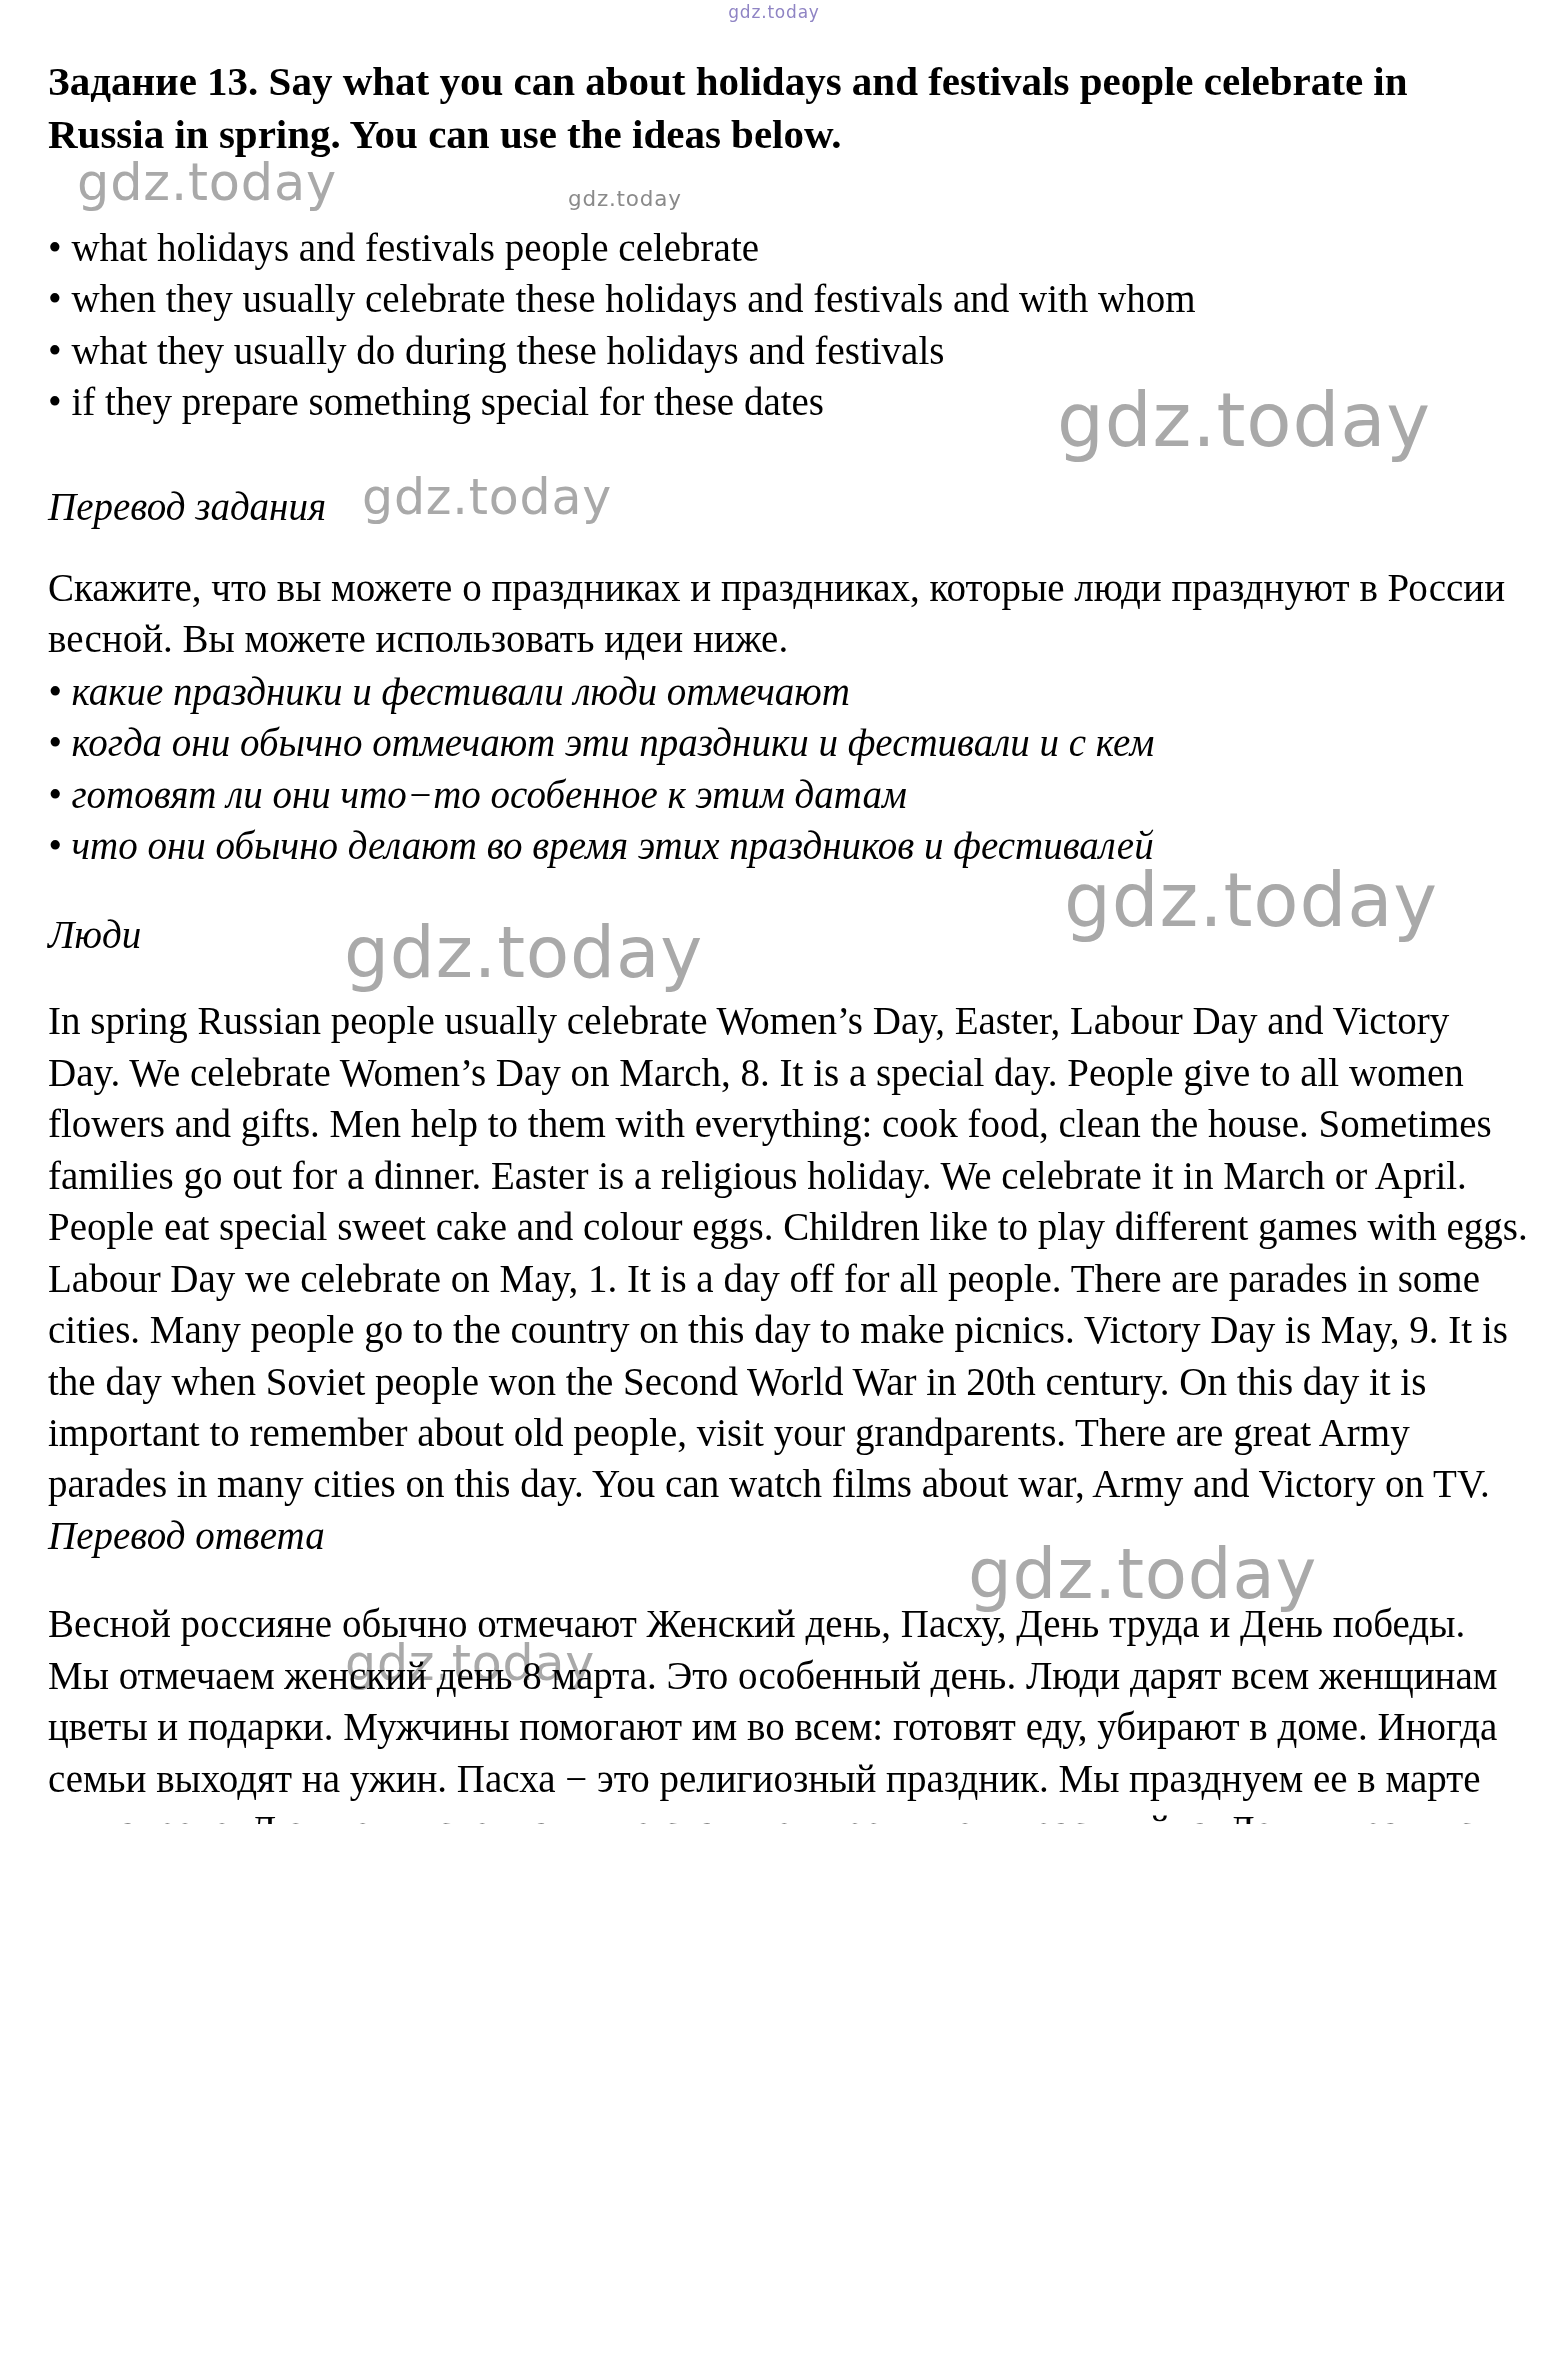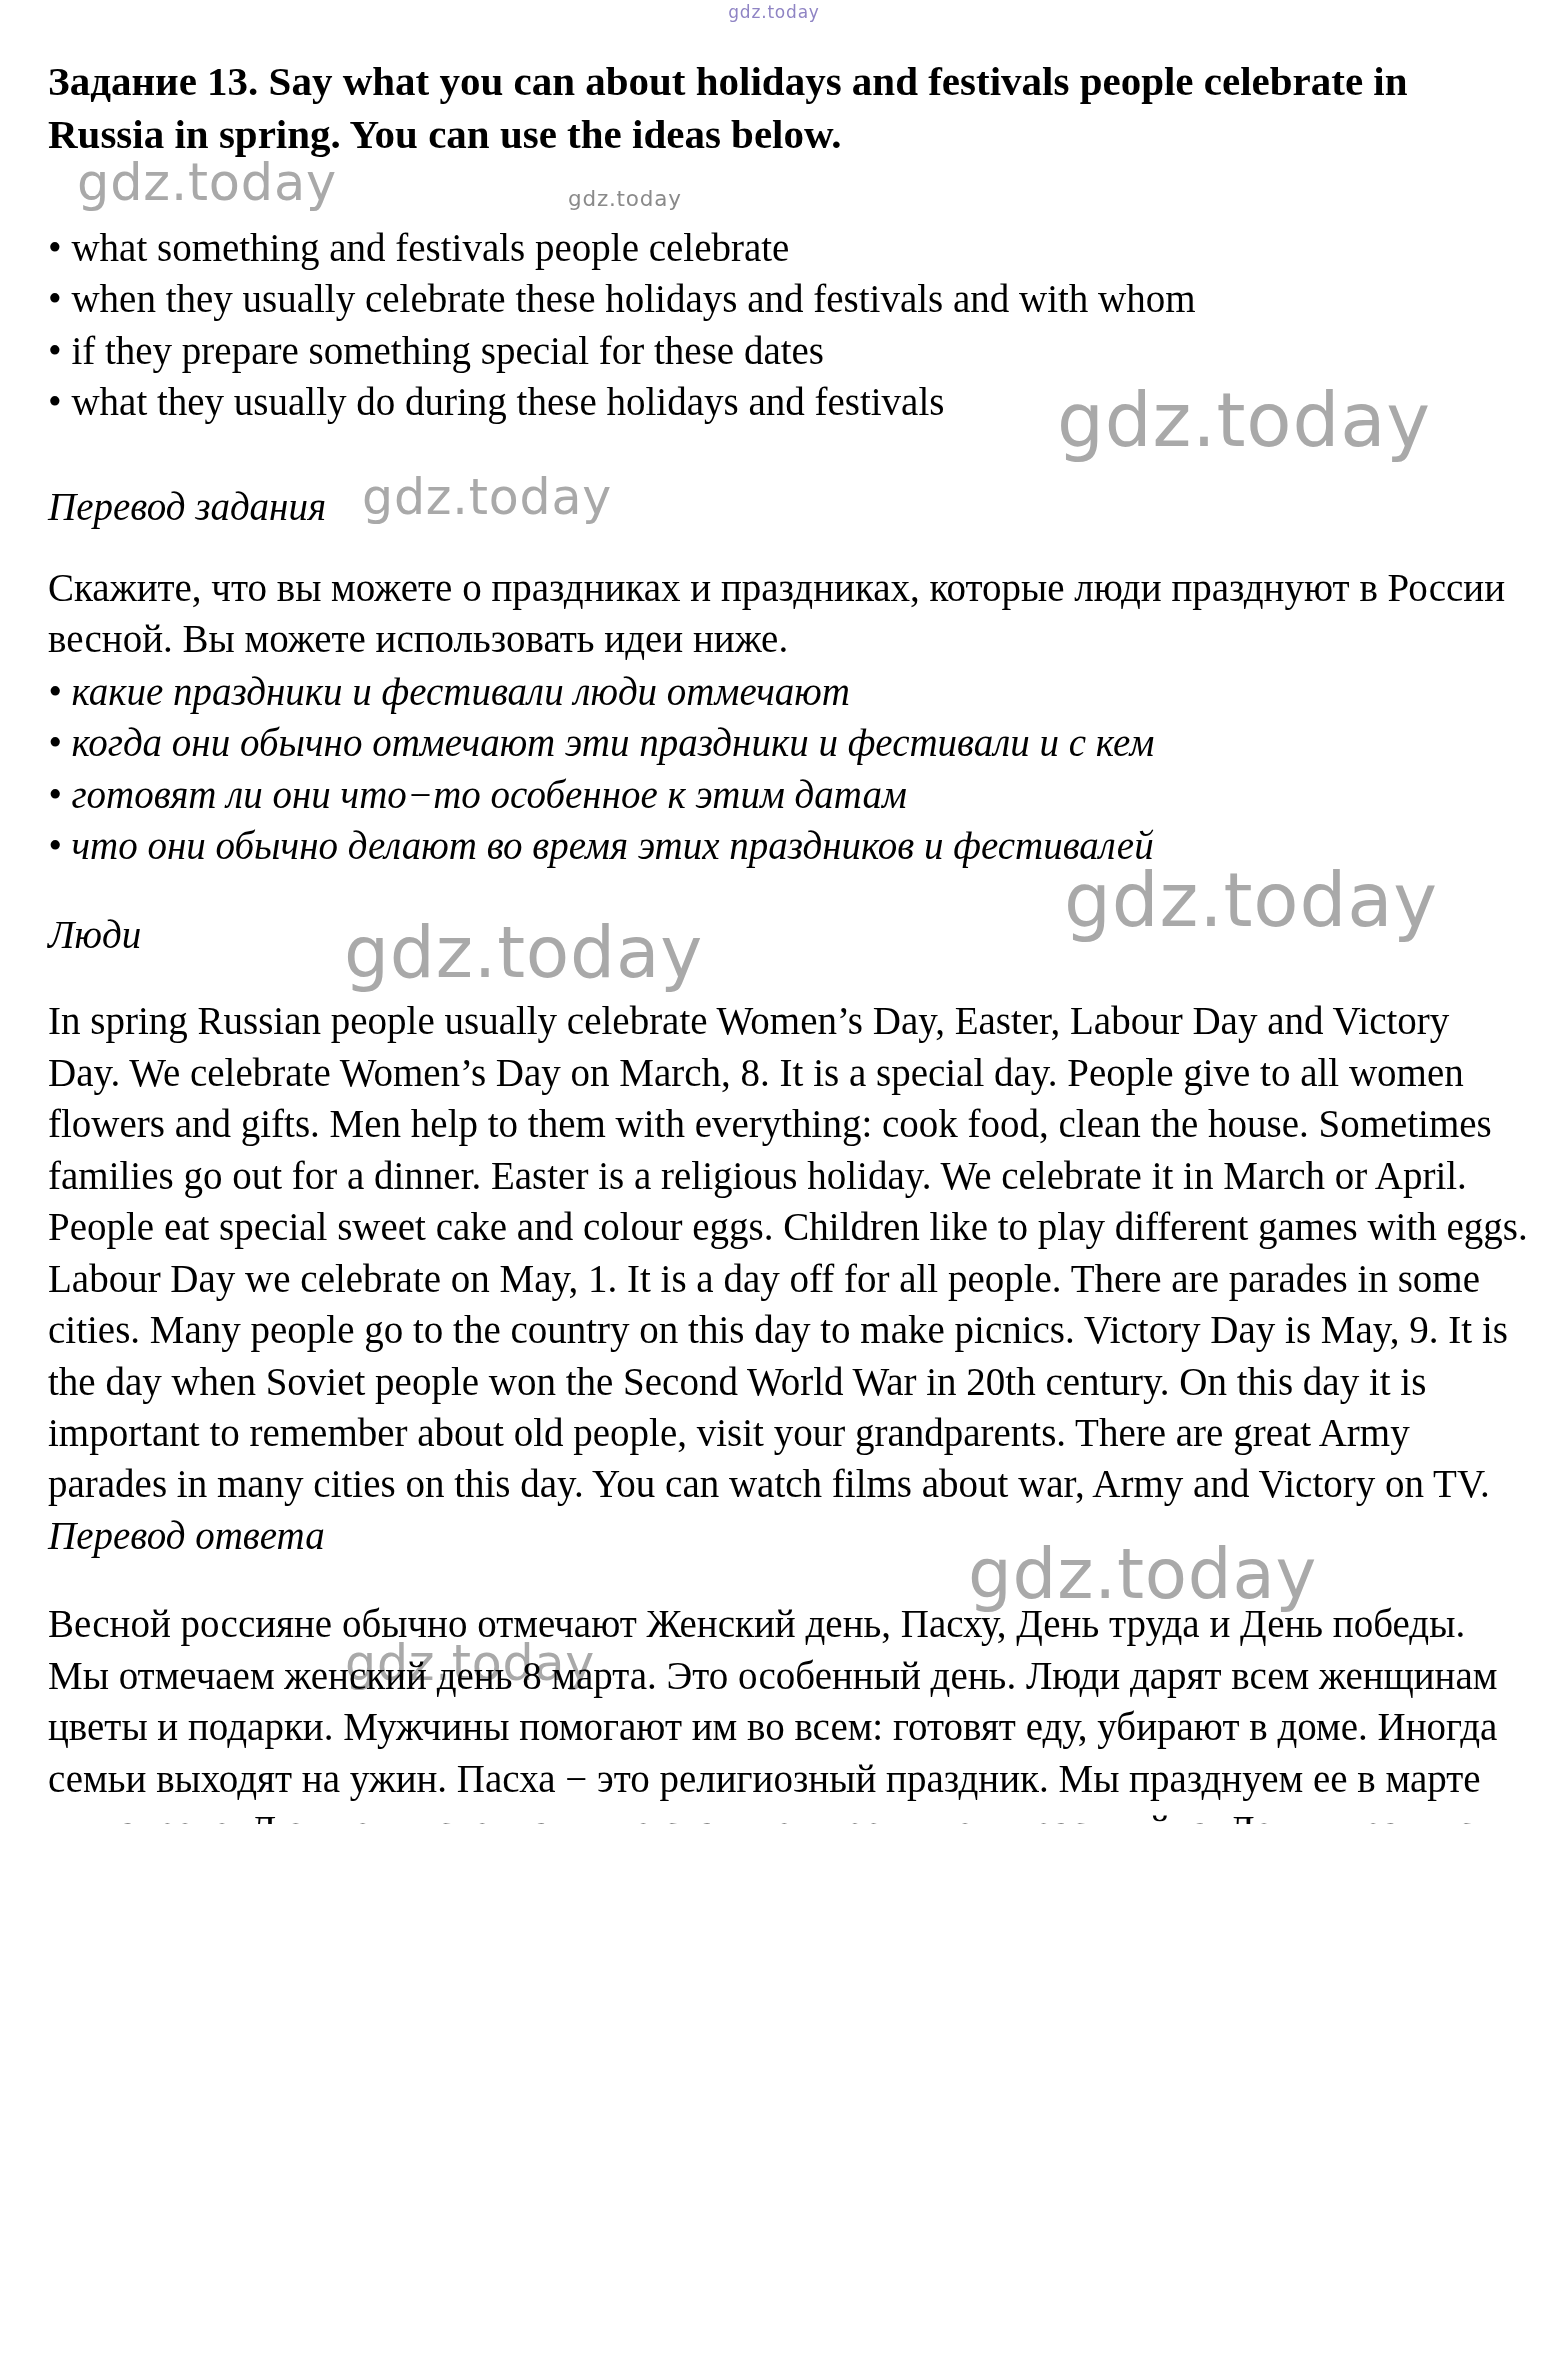--- a/index.html
+++ b/index.html
@@ -100,24 +100,24 @@
     <span class="wm wm-s wm-s9">gdz.today</span>
     <span class="wm wm-s wm-s10">gdz.today</span>
     <span class="wm wm-s wm-s11">gdz.today</span>
   </div>
 
   <div class="content">
 
     <h1 class="title">Задание 13. Say what you can about holidays and festivals people celebrate in Russia in spring. You can use the ideas below.</h1>
 
     <ul class="bullets">
-      <li>what something and festivals people celebrate</li>
+      <li>what holidays and festivals people celebrate</li>
       <li>when they usually celebrate these holidays and festivals and with whom</li>
+      <li>what they usually do during these holidays and festivals</li>
       <li>if they prepare something special for these dates</li>
-      <li>what they usually do during these holidays and festivals</li>
     </ul>
 
     <h2 class="section-heading heading-task-translation">Перевод задания</h2>
 
     <p class="para">Скажите, что вы можете о праздниках и праздниках, которые люди празднуют в России весной. Вы можете использовать идеи ниже.</p>
 
     <ul class="bullets ru">
       <li>какие праздники и фестивали люди отмечают</li>
       <li>когда они обычно отмечают эти праздники и фестивали и с кем</li>
       <li>готовят ли они что−то особенное к этим датам</li>

